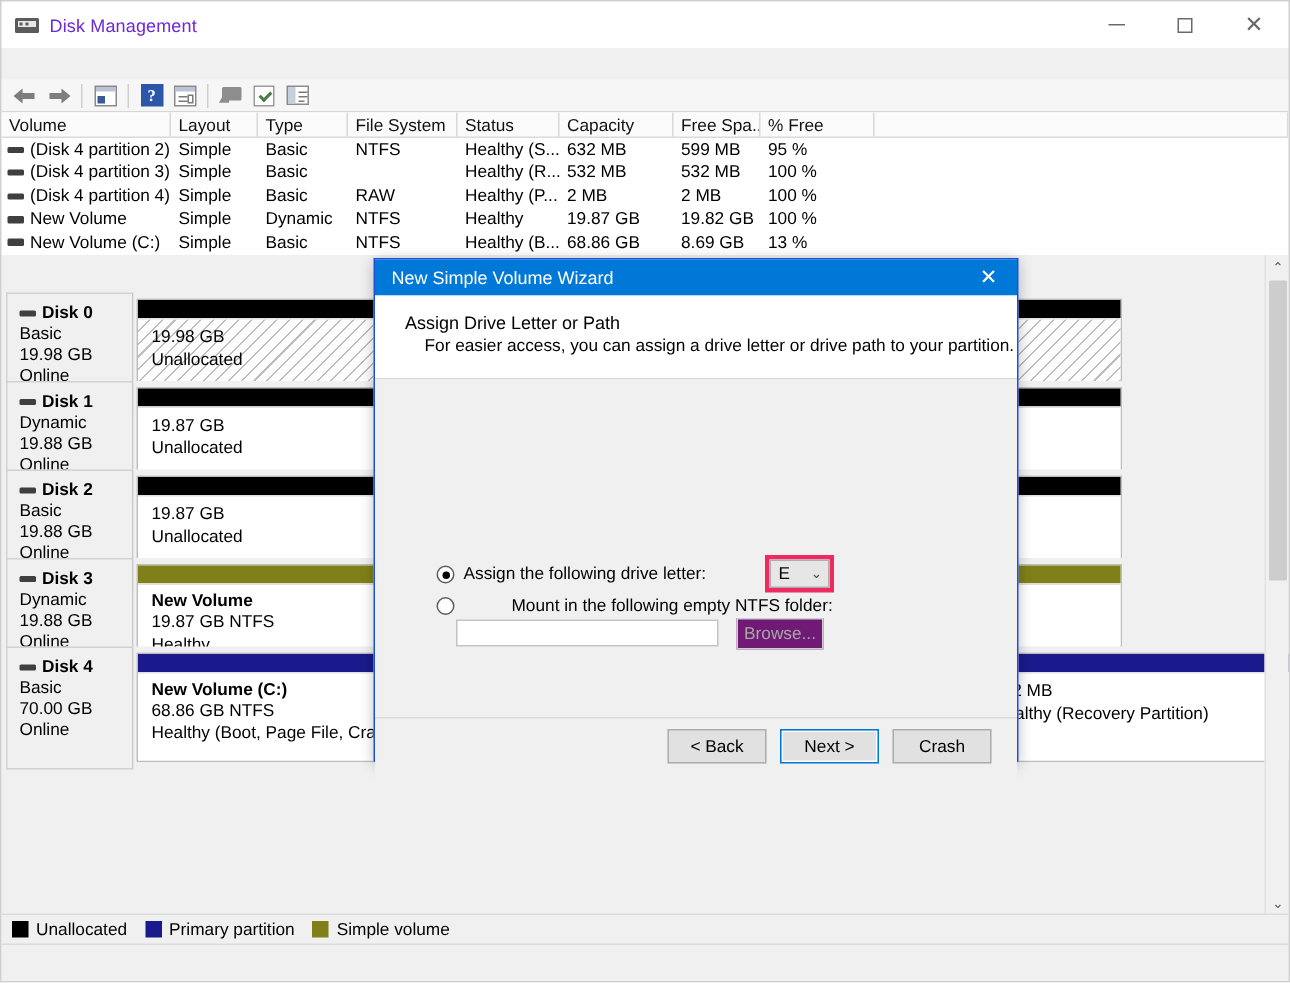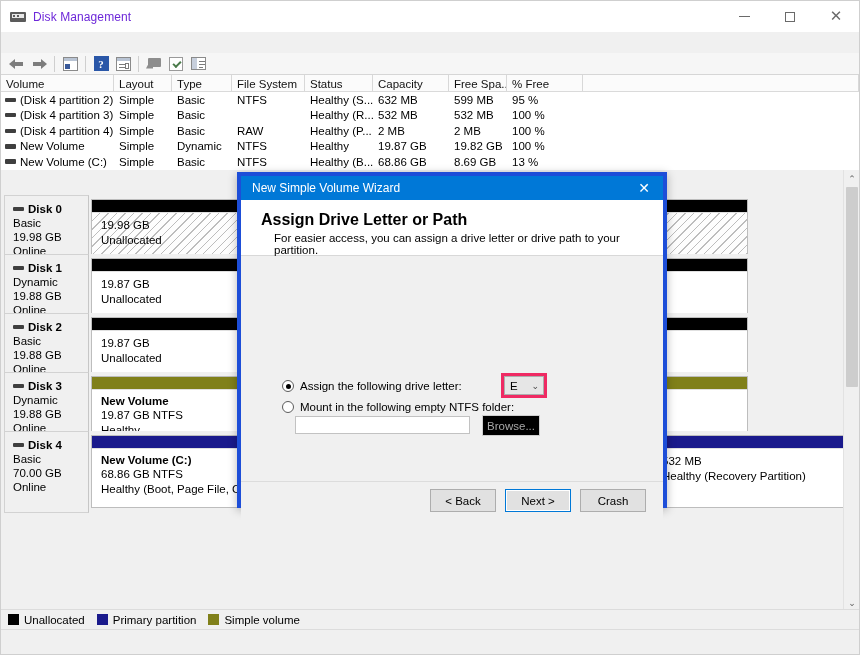--- a/index.html
+++ b/index.html
@@ -190,39 +190,39 @@
   .legsw.navy  { background: #1a1a8c; }
   .legsw.olive { background: #80801a; }
 
   .statusbar {
     position: absolute; left: 0; bottom: 0; width: 858px; height: 25px;
     background: #f0f0f0; border-top: 1px solid #dcdcdc;
   }
 
   
   .dialog {
-    position: absolute; left: 236px; top: 171px; width: 430px; height: 336px;
-    background: #f0f0f0; border: 4px solid #1d4ed8;
+    position: absolute; left: 248px; top: 171px; width: 430px; height: 336px;
+    background: #f0f0f0; border: 1px solid #1d4ed8;
     box-shadow: 0 2px 9px rgba(0,0,0,.28);
   }
   .dlg-title {
     height: 24px; background: #0078d7; color: #fff;
     display: flex; align-items: center; padding-left: 11px;
     font-size: 12px;
   }
   .dlg-close {
     margin-left: auto; width: 38px; height: 24px;
     display:flex; align-items:center; justify-content:center;
     color:#fff; font-size: 14px; font-family:"DejaVu Sans",sans-serif;
   }
   .dlg-head {
     background: #ffffff; padding: 11px 0 11px 20px;
     border-bottom: 1px solid #d8d8d8; height: 56px;
   }
-  .dlg-head .h1 { font-weight: bold; font-size: 16px; margin-bottom: 3px; }
+  .dlg-head .h1 { font-weight: normal; font-size: 12px; margin-bottom: 3px; }
   .dlg-head .h2 { font-size: 11.5px; padding-left: 13px; }
   .dlg-body { position: relative; height: 197px; background: #f0f0f0; }
   .dlg-foot {
     position: relative; height: 57px; background: #f0f0f0;
     border-top: 1px solid #dcdcdc;
     margin-top: 28px;
   }
   .dlg-foot .btns { position:absolute; right: 17px; top: 7px; display:flex; gap: 9px; }
   .btn {
     width: 66px; height: 23px; background: #e1e1e1; border: 1px solid #adadad;
@@ -253,21 +253,21 @@
   .dropdown .caret {
     margin-left: auto; margin-right: 4px; color: #4a4a4a; font-size: 9px;
     font-family:"DejaVu Sans",sans-serif;
   }
   .textbox {
     position: absolute; left: 302px; top: 331px; width: 175px; height: 18px;
     background: #fff; border: 1px solid #c2c2c2;
   }
   .btn-browse {
     position: absolute; left: 489px; top: 330px; width: 58px; height: 21px;
-    background: #000000; border: 1px solid #cfcfcf; color: #a8a8a8;
+    background: #701a75; border: 1px solid #cfcfcf; color: #a8a8a8;
     display:flex; align-items:center; justify-content:center; font-size: 11.5px;
   }
 </style>
 </head>
 <body>
 
 <div id="app">
 
   <div class="titlebar">
     <div class="ticon">
@@ -569,21 +569,21 @@
       <div class="h2">For easier access, you can assign a drive letter or drive path to your partition.</div>
     </div>
 
     <div class="dlg-body">
 
       <div class="radio-row" style="left:41px; top:124px;">
         <span class="radio on"></span>
         <span class="rlabel">Assign the following drive letter:</span>
       </div>
 
-      <div class="radio-row" style="left:41px; top:145px;">
+      <div class="radio-row" style="left:41px; top:145px;gap:32px;">
         <span class="radio"></span>
         <span class="rlabel">Mount in the following empty NTFS folder:</span>
       </div>
 
 
       <div class="textbox" style="left:54px; top:160px;" placeholder=""></div>
       <div class="btn-browse" style="left:241px; top:159px;">Browse...</div>
 
       <div class="dd-highlight" style="left:260px; top:117px;"></div>
       <div class="dropdown" style="left:263px; top:120px;">

